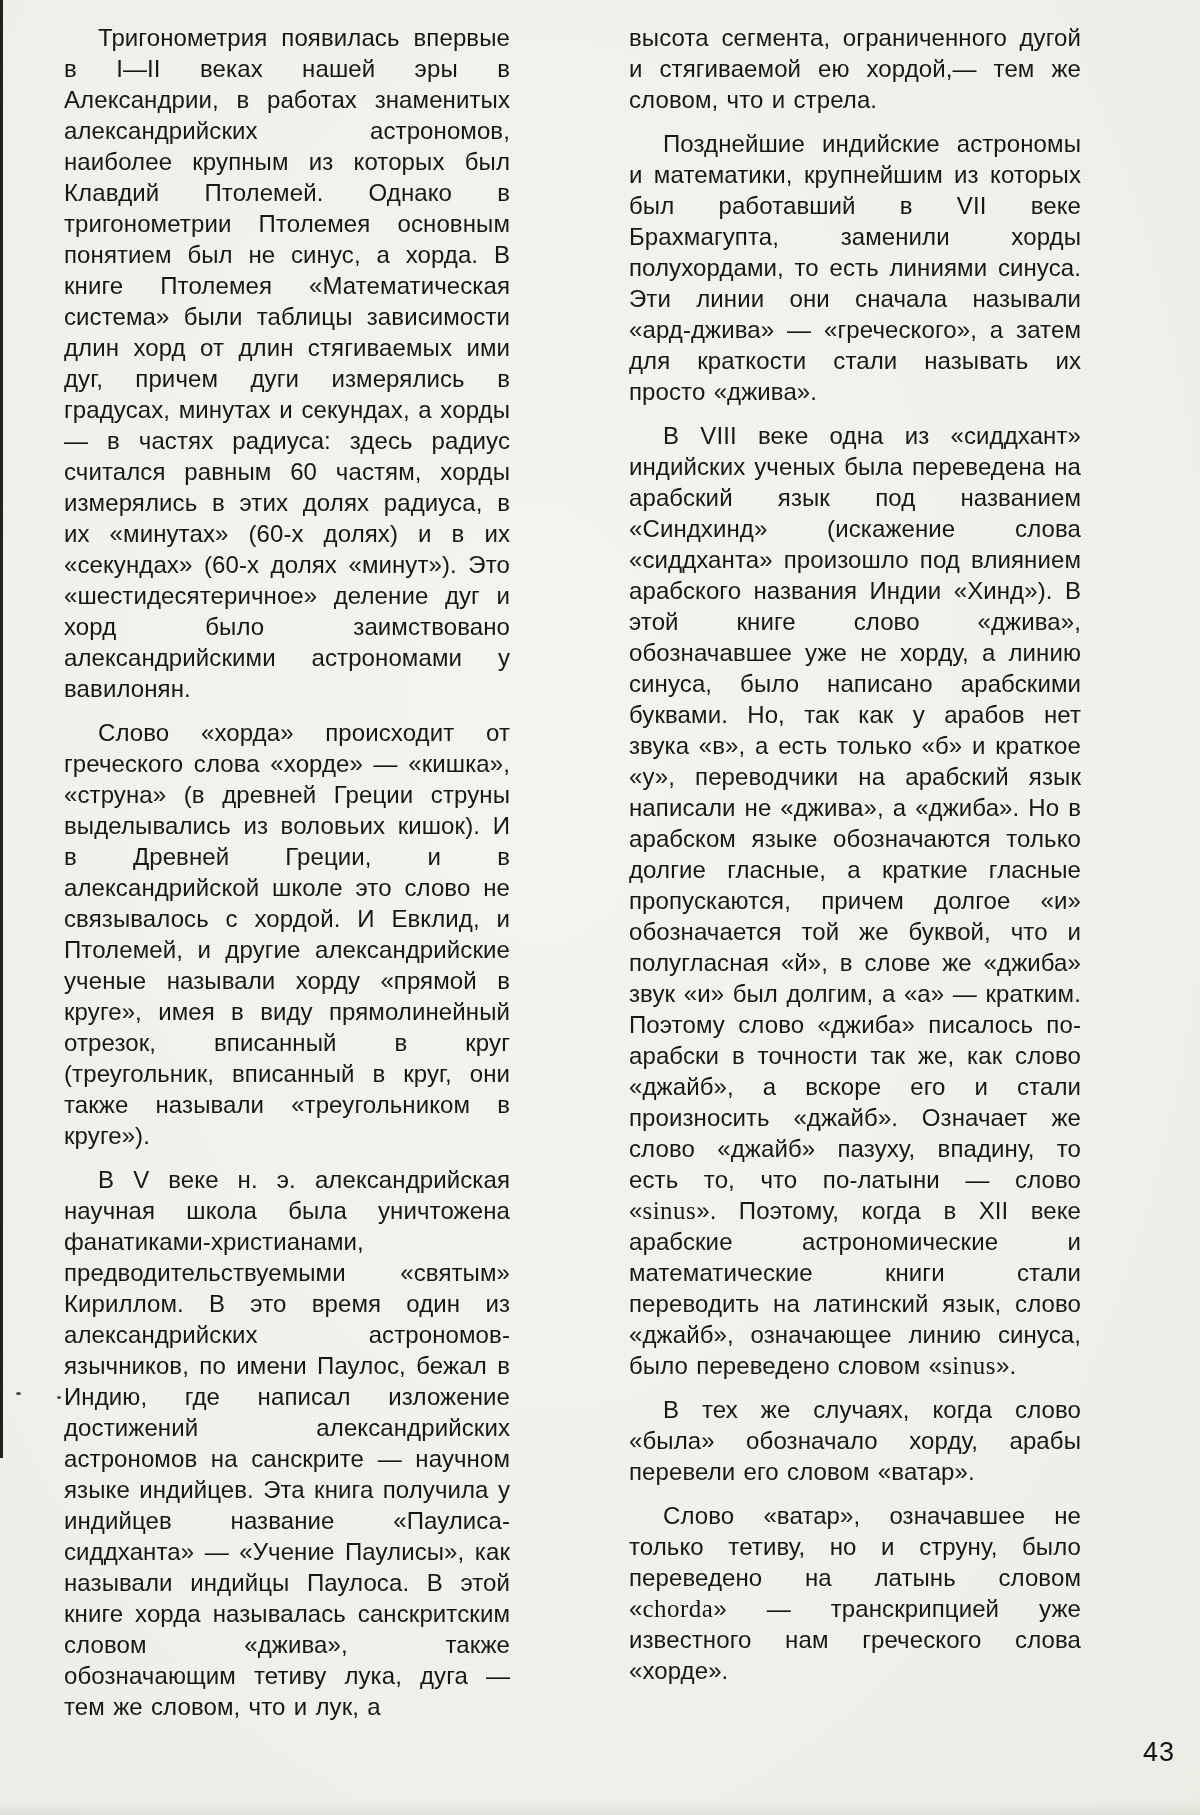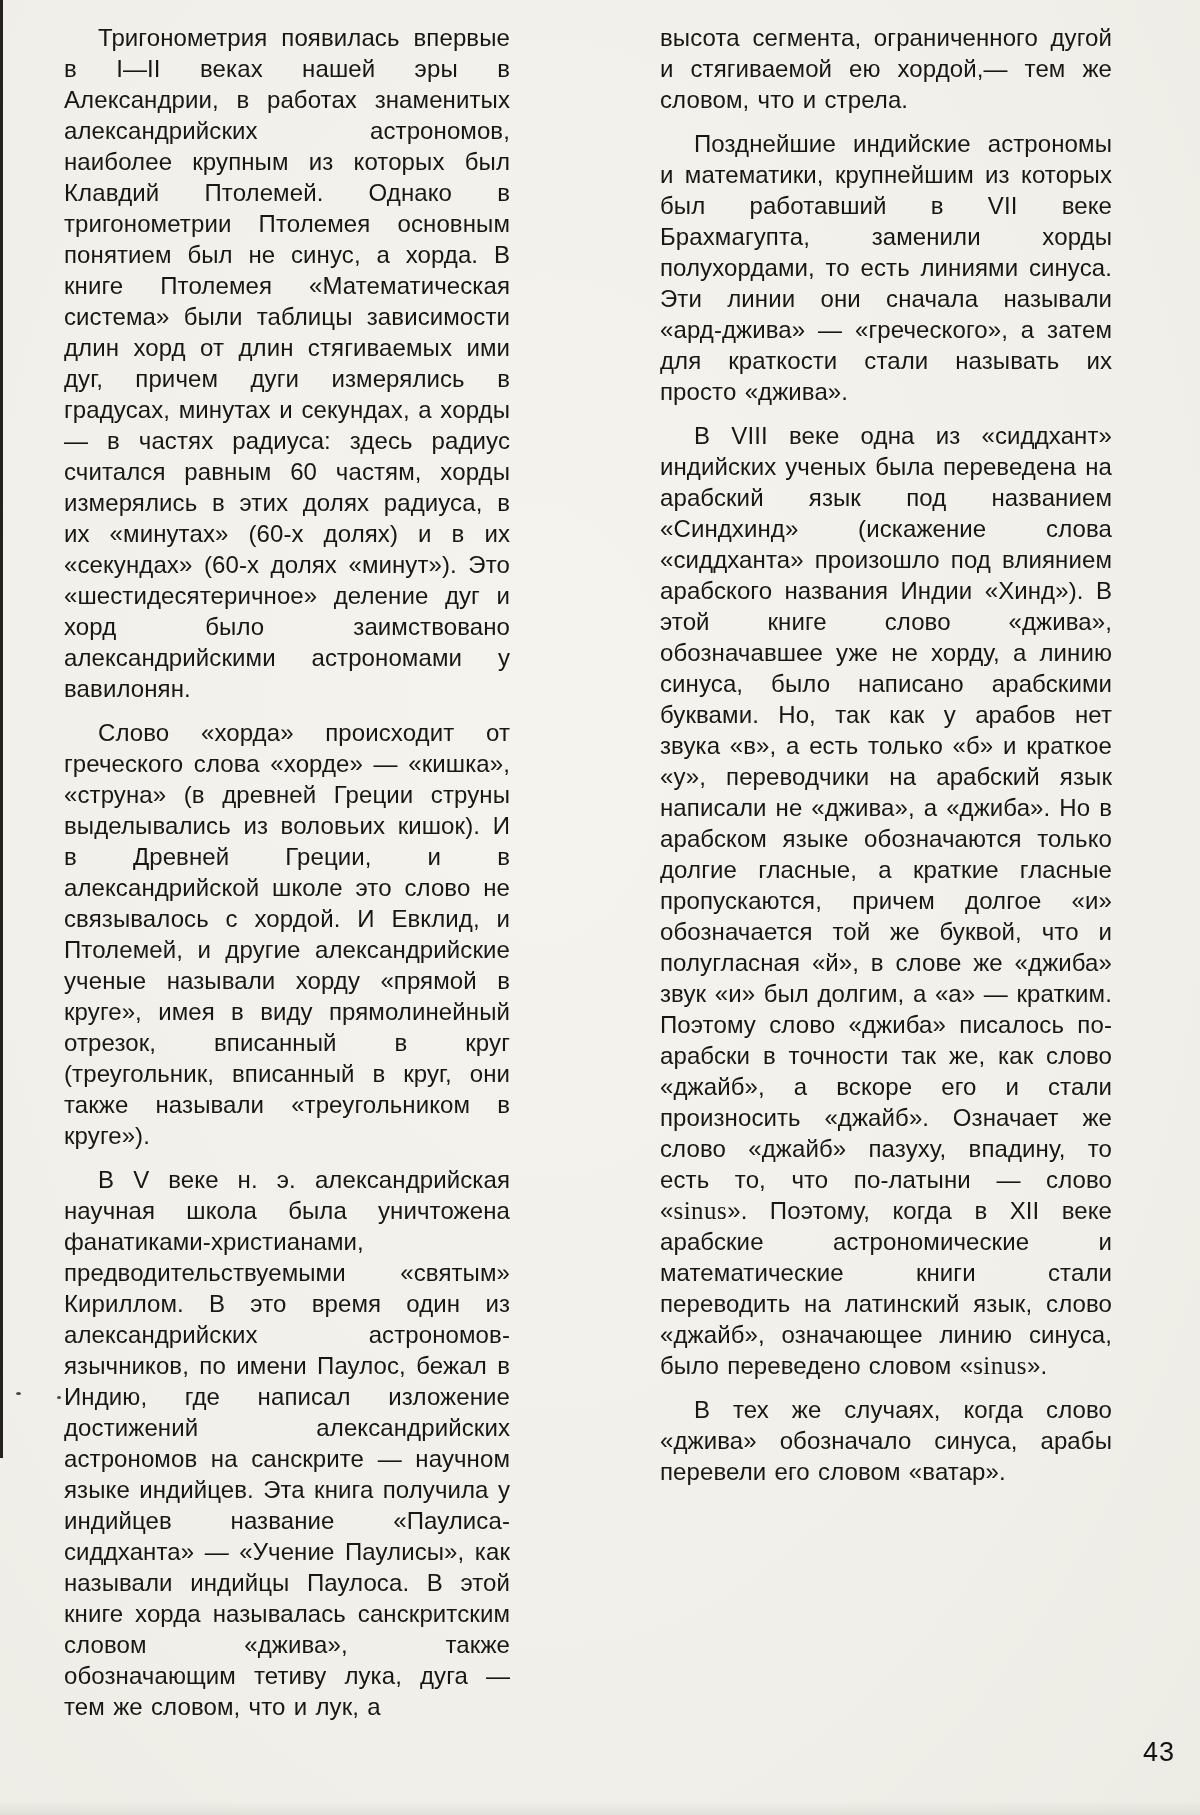--- a/index.html
+++ b/index.html
@@ -38,21 +38,21 @@
     position: absolute;
     top: 22px;
     color: #181715;
     font-size: 24px;
     line-height: 31px;
     text-align: justify;
     letter-spacing: 0.1px;
     word-spacing: 1.5px;
   }
   .column-left  { left: 52px;  width: 458px; }
-  .column-right { left: 648px; width: 464px; }
+  .column-right { left: 617px; width: 464px; }
   .column p {
     margin: 0 0 0 12px;
     padding: 0;
     text-indent: 34px;
   }
   .column p + p { margin-top: 13px; }
   .column p.no-indent { text-indent: 0; }
   .latin {
     font-family: Liberation Serif, serif;
     font-size: 1.04em;
@@ -83,19 +83,20 @@
   <div class="scan-edge"></div>
   <div class="column column-left">
       <p>Тригонометрия появилась впервые в I—II веках нашей эры в Александрии, в работах знаменитых александрийских астрономов, наиболее крупным из которых был Клавдий Птолемей. Однако в тригонометрии Птолемея основным понятием был не синус, а хорда. В книге Птолемея «Математическая система» были таблицы зависимости длин хорд от длин стягиваемых ими дуг, причем дуги измерялись в градусах, минутах и секундах, а хорды — в частях радиуса: здесь радиус считался равным 60 частям, хорды измерялись в этих долях радиуса, в их «минутах» (60-х долях) и в их «секундах» (60-х долях «минут»). Это «шестидесятеричное» деление дуг и хорд было заимствовано александрийскими астрономами у вавилонян.</p>
       <p>Слово «хорда» происходит от греческого слова «хорде» — «кишка», «струна» (в древней Греции струны выделывались из воловьих кишок). И в Древней Греции, и в александрийской школе это слово не связывалось с хордой. И Евклид, и Птолемей, и другие александрийские ученые называли хорду «прямой в круге», имея в виду прямолинейный отрезок, вписанный в круг (треугольник, вписанный в круг, они также называли «треугольником в круге»).</p>
       <p>В V веке н. э. александрийская научная школа была уничтожена фанатиками-христианами, предводительствуемыми «святым» Кириллом. В это время один из александрийских астрономов-язычников, по имени Паулос, бежал в Индию, где написал изложение достижений александрийских астрономов на санскрите — научном языке индийцев. Эта книга получила у индийцев название «Паулиса-сиддханта» — «Учение Паулисы», как называли индийцы Паулоса. В этой книге хорда называлась санскритским словом «джива», также обозначающим тетиву лука, дуга — тем же словом, что и лук, а</p>
     </div>
   <div class="column column-right">
       <p class="no-indent">высота сегмента, ограниченного дугой и стягиваемой ею хордой,— тем же словом, что и стрела.</p>
       <p>Позднейшие индийские астрономы и математики, крупнейшим из которых был работавший в VII веке Брахмагупта, заменили хорды полухордами, то есть линиями синуса. Эти линии они сначала называли «ард-джива» — «греческого», а затем для краткости стали называть их просто «джива».</p>
       <p>В VIII веке одна из «сиддхант» индийских ученых была переведена на арабский язык под названием «Синдхинд» (искажение слова «сиддханта» произошло под влиянием арабского названия Индии «Хинд»). В этой книге слово «джива», обозначавшее уже не хорду, а линию синуса, было написано арабскими буквами. Но, так как у арабов нет звука «в», а есть только «б» и краткое «у», переводчики на арабский язык написали не «джива», а «джиба». Но в арабском языке обозначаются только долгие гласные, а краткие гласные пропускаются, причем долгое «и» обозначается той же буквой, что и полугласная «й», в слове же «джиба» звук «и» был долгим, а «а» — кратким. Поэтому слово «джиба» писалось по-арабски в точности так же, как слово «джайб», а вскоре его и стали произносить «джайб». Означает же слово «джайб» пазуху, впадину, то есть то, что по-латыни — слово «<span class="latin">sinus</span>». Поэтому, когда в XII веке арабские астрономические и математические книги стали переводить на латинский язык, слово «джайб», означающее линию синуса, было переведено словом «<span class="latin">sinus</span>».</p>
-      <p>В тех же случаях, когда слово «джива» обозначало синуса, арабы перевели его словом «ватар».</p>
+      <p>В тех же случаях, когда слово «была» обозначало хорду, арабы перевели его словом «ватар».</p>
+      <p>Слово «ватар», означавшее не только тетиву, но и струну, было переведено на латынь словом «<span class="latin">chorda</span>» — транскрипцией уже известного нам греческого слова «хорде».</p>
     </div>
   <div class="speck s1"></div>
   <div class="speck s2"></div>
   <div class="page-number">43</div>
   <div class="bottom-shade"></div>
 </div>
 
 </body></html>

